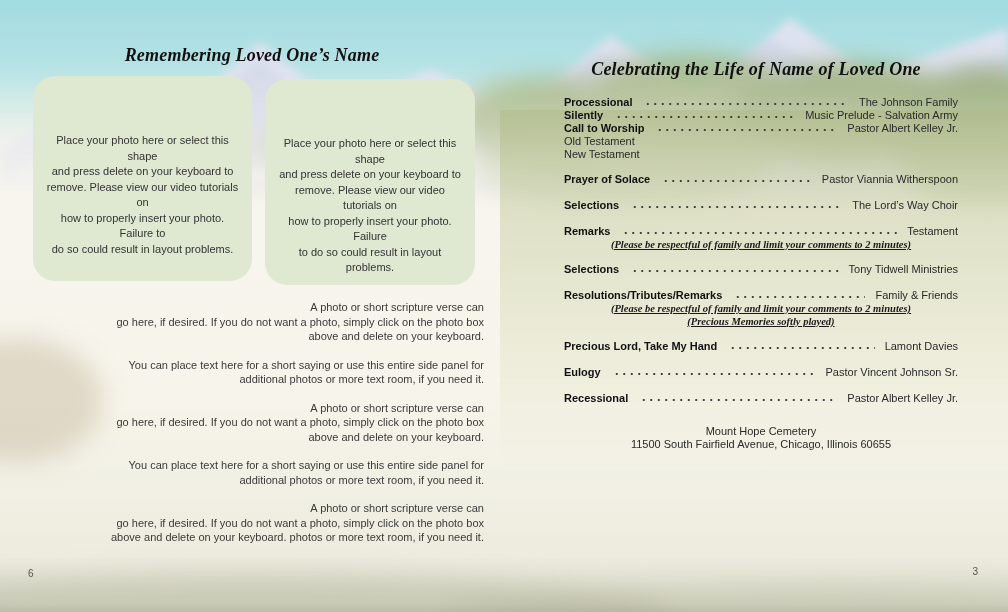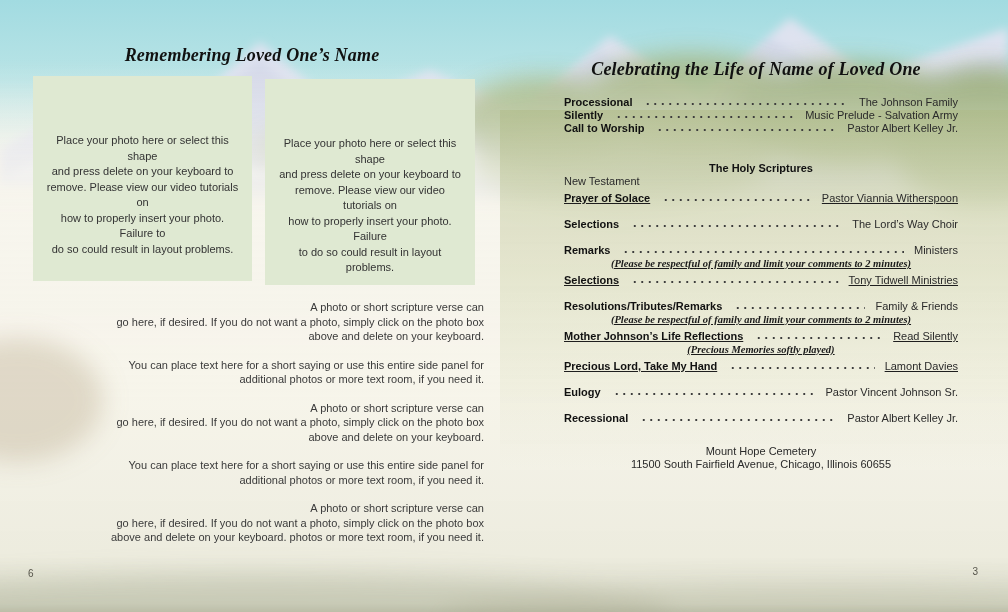--- a/index.html
+++ b/index.html
@@ -16,21 +16,21 @@
   .page-title{
     position:absolute;left:0;width:100%;margin:0;text-align:center;
     font-family:"Liberation Serif",serif;font-style:italic;font-weight:bold;
     font-size:18px;color:#111;letter-spacing:.2px;
   }
   .page-left .page-title{top:45px;}
   .page-right .page-title{top:59px;}
 
   .photo-box{
     position:absolute;background:#dfe9d2;box-sizing:border-box;
-    padding:57px 12px 0 12px;text-align:center;
+    padding:57px 12px 0 12px;text-align:center;border-radius:22px;
   }
   .photo-box p{
     margin:0;font-size:11px;line-height:15.5px;color:#333;white-space:pre-line;
   }
   .photo-box-1{left:33px;top:76px;width:219px;height:205px;}
   .photo-box-2{left:265px;top:79px;width:210px;height:206px;}
 
   .side-paragraphs{
     position:absolute;left:22px;top:300px;width:462px;text-align:center;
   }
@@ -51,21 +51,21 @@
     background-size:7.5px 4px;background-repeat:repeat-x;background-position:0 50%;
   }
   .prog-heading{font-weight:bold;text-align:center;color:#111;}
   .prog-plain{text-align:left;color:#2a2a2a;}
   .prog-note{
     text-align:center;font-family:"Liberation Serif",serif;
     font-style:italic;font-weight:bold;font-size:10.5px;color:#1a1a1a;text-decoration:underline;
   }
   .prog-footer{text-align:center;color:#2a2a2a;}
   .mt13{margin-top:13px;}
-  .mt14{margin-top:4px;text-decoration:underline;}
+  .mt14{margin-top:12px;}
   .mt20{margin-top:20px;}
   .mt27{margin-top:27px;}
 
   .page-num{
     position:absolute;font-size:10px;color:#55544a;
   }
   .page-num-left{left:28px;top:568px;}
   .page-num-right{right:30px;top:566px;}
 </style>
 </head>
@@ -174,60 +174,55 @@
         <span class="prog-label">Silently</span>
         <span class="leader"></span>
         <span class="prog-value">Music Prelude - Salvation Army</span>
       </div>
       <div class="prog-row">
         <span class="prog-label">Call to Worship</span>
         <span class="leader"></span>
         <span class="prog-value">Pastor Albert Kelley Jr.</span>
       </div>
 
-      <div class="prog-heading mt27">The Holy Scriptures</div>
+      <div class="prog-plain">Old Testament</div>
       <div class="prog-plain">New Testament</div>
 
       <div class="prog-row mt14">
         <span class="prog-label">Prayer of Solace</span>
         <span class="leader"></span>
         <span class="prog-value">Pastor Viannia Witherspoon</span>
       </div>
 
       <div class="prog-row mt13">
         <span class="prog-label">Selections</span>
         <span class="leader"></span>
         <span class="prog-value">The Lord’s Way Choir</span>
       </div>
 
       <div class="prog-row mt13">
         <span class="prog-label">Remarks</span>
         <span class="leader"></span>
-        <span class="prog-value">Ministers</span>
+        <span class="prog-value">Testament</span>
       </div>
       <div class="prog-note">(Please be respectful of family and limit your comments to 2 minutes)</div>
 
       <div class="prog-row mt14">
         <span class="prog-label">Selections</span>
         <span class="leader"></span>
         <span class="prog-value">Tony Tidwell Ministries</span>
       </div>
 
       <div class="prog-row mt13">
         <span class="prog-label">Resolutions/Tributes/Remarks</span>
         <span class="leader"></span>
         <span class="prog-value">Family &amp; Friends</span>
       </div>
       <div class="prog-note">(Please be respectful of family and limit your comments to 2 minutes)</div>
 
-      <div class="prog-row mt14">
-        <span class="prog-label">Mother Johnson’s Life Reflections</span>
-        <span class="leader"></span>
-        <span class="prog-value">Read Silently</span>
-      </div>
       <div class="prog-note">(Precious Memories softly played)</div>
 
       <div class="prog-row mt14">
         <span class="prog-label">Precious Lord, Take My Hand</span>
         <span class="leader"></span>
         <span class="prog-value">Lamont Davies</span>
       </div>
 
       <div class="prog-row mt13">
         <span class="prog-label">Eulogy</span>

